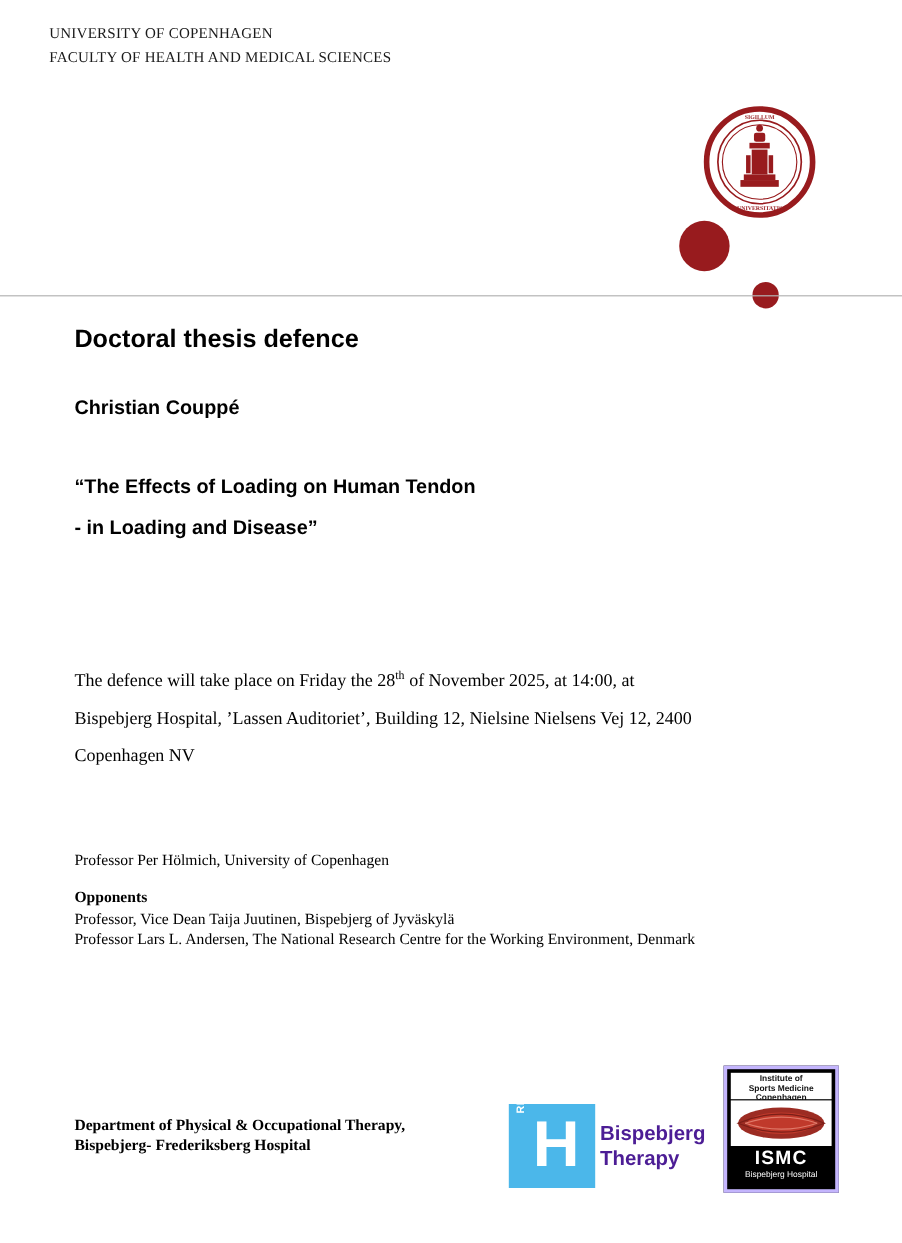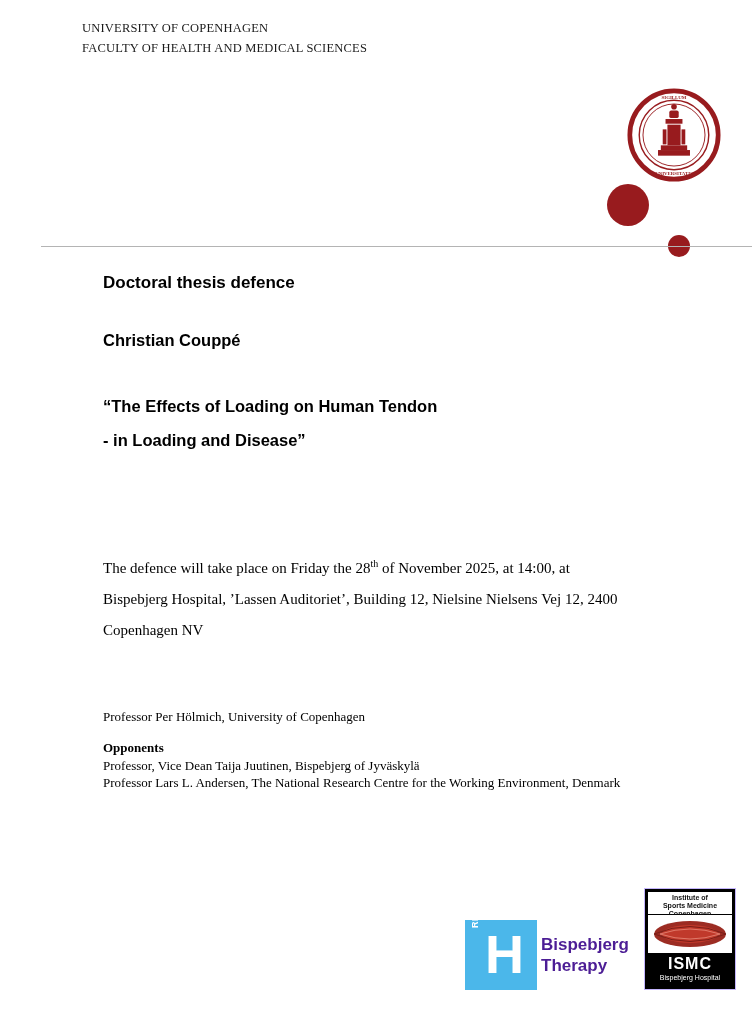--- a/index.html
+++ b/index.html
@@ -12,21 +12,20 @@
     background: #ffffff;
     font-family: "Liberation Serif", serif;
     color: #000000;
     position: relative;
     overflow: hidden;
   }
 
   .page {
     position: absolute;
     inset: 0;
-    margin-left: 41px;
   }
 
   
   .uni-header {
     position: absolute;
     left: 41px;
     top: 18px;
     font-family: "Liberation Serif", serif;
     font-size: 12.5px;
     letter-spacing: 0.2px;
@@ -77,21 +76,21 @@
   .titleblock {
     position: absolute;
     left: 62px;
     top: 272px;
     width: 640px;
     font-family: "Liberation Sans", sans-serif;
     font-weight: bold;
     color: #000;
   }
   .defence-label {
-    font-size: 17px;
+    font-size: 21px;
     line-height: 22px;
   }
   .candidate {
     font-size: 16.5px;
     line-height: 22px;
     margin-top: 35px;
   }
   .thesis-title {
     font-size: 16.5px;
     line-height: 34px;
@@ -196,21 +195,21 @@
   }
 
   
   .ismc-logo {
     position: absolute;
     left: 603px;
     top: 888px;
     width: 90px;
     height: 100px;
     background: #000000;
-    border: 1px solid #c4b5fd;
+    border: 3px solid #c4b5fd;
   }
   .ismc-logo .ismc-top {
     position: absolute;
     left: 3px;
     top: 3px;
     width: 84px;
     height: 22px;
     background: #ffffff;
     color: #111;
     font-family: "Liberation Sans", sans-serif;
@@ -312,20 +311,24 @@
 
     <div class="group">
       <div class="role">Opponents</div>
       <div class="person">Professor, Vice Dean Taija Juutinen, Bispebjerg of Jyväskylä</div>
       <div class="person">Professor Lars L. Andersen, The National Research Centre for the Working Environment, Denmark</div>
     </div>
 
 
   </div>
 
+  <div class="footer-dept">
+    <div>Department of Physical &amp; Occupational Therapy,</div>
+    <div>Bispebjerg- Frederiksberg Hospital</div>
+  </div>
 
   <div class="region-logo">
     <div class="region-word">REGION</div>
     <div class="region-h">H</div>
   </div>
 
   <div class="bispebjerg-name">
     <div>Bispebjerg</div>
     <div>Therapy</div>
   </div>

